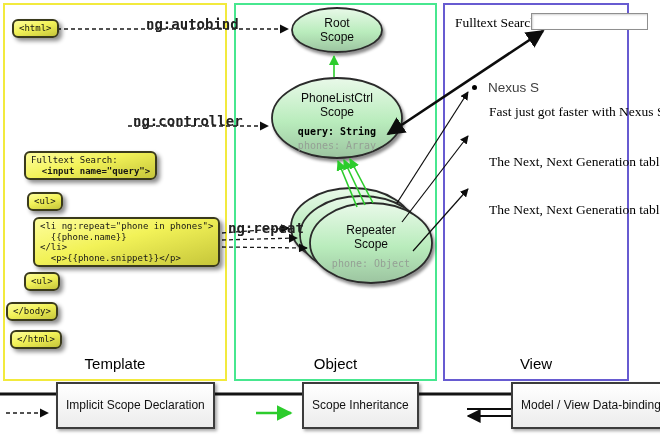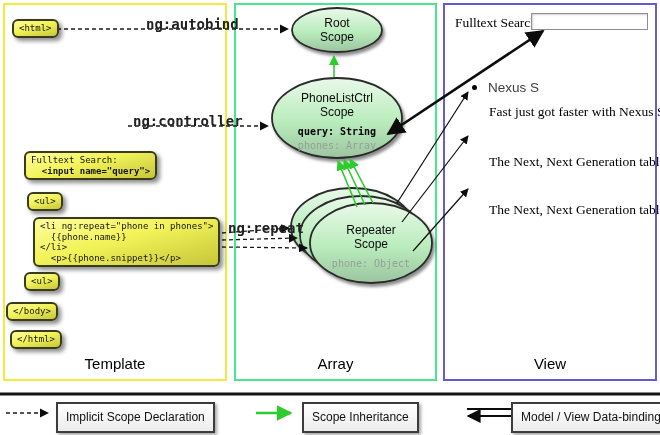--- a/index.html
+++ b/index.html
@@ -2,21 +2,21 @@
 <html style="--template_border: #f2ea3d; --model_border: #47e78f; --view_border: #675bd1; --green_arrow: #2ccc2c; --code_box_yellow: #f2f258; --scope_ellipse_green: #b9ecbc;"><head>
 <meta charset="utf-8">
 <style>
   html,body{margin:0;padding:0;background:#fff;}
   .stage{position:relative;width:660px;height:435px;background:#fff;overflow:hidden;
          font-family:"Liberation Sans",sans-serif;}
   
   .col{position:absolute;top:3px;height:378px;border:2px solid;background:#fff;box-sizing:border-box;}
   .col-template{left:3px;width:224px;border-color:var(--template_border);}
   .col-model{left:234px;width:203px;border-color:var(--model_border);}
-  .col-view{left:443px;width:214px;border-color:var(--view_border);}
+  .col-view{left:443px;width:186px;border-color:var(--view_border);}
   .col-label{position:absolute;bottom:7px;left:0;width:100%;text-align:center;
              font-size:15px;color:#000;}
   
   .cbox{position:absolute;z-index:6;padding:2px 5px;border:2px solid #3a3a1c;border-radius:6px;
         background:linear-gradient(165deg,#fdfd9c 0%,#f2f258 45%,#c6c63a 100%);
         box-shadow:3px 3px 4px rgba(0,0,0,.45);}
   .cl{font-family:"DejaVu Sans Mono",monospace;font-size:9px;line-height:10.5px;
       color:#151515;white-space:pre;}
   .cl.b{font-weight:bold;}
   
@@ -39,34 +39,34 @@
   .ell{fill:url(#gEll);stroke:#2b2b2b;stroke-width:1.8;}
   .et{font-family:"Liberation Sans",sans-serif;font-size:12px;fill:#0a0a0a;text-anchor:middle;}
   .em{font-family:"DejaVu Sans Mono",monospace;font-size:10px;text-anchor:middle;fill:#000;}
   .em.b{font-weight:bold;}
   .em.gray{fill:#95a095;}
   .dash{stroke:#1a1a1a;stroke-width:1.3;stroke-dasharray:4 3;fill:none;}
   .garr{stroke:var(--green_arrow);stroke-width:1.6;}
   .thick{stroke:#0c0c0c;stroke-width:2.6;}
   .thin{stroke:#0c0c0c;stroke-width:1.2;}
   
-  .lg-box{position:absolute;top:402px;z-index:6;height:15px;line-height:15px;padding:6px 8px;
+  .lg-box{position:absolute;top:382px;z-index:6;height:15px;line-height:15px;padding:14px 8px;
           border:2px solid #3c3c3c;background:linear-gradient(#ffffff,#ececec);
           box-shadow:2px 2px 3px rgba(0,0,0,.35);font-size:12px;color:#111;white-space:nowrap;}
 </style>
 </head>
 <body>
 
 <div class="stage">
 
   <div class="col col-template">
     <div class="col-label">Template</div>
   </div>
   <div class="col col-model">
-    <div class="col-label">Array</div>
+    <div class="col-label">Object</div>
   </div>
   <div class="col col-view">
     <div class="col-label">View</div>
   </div>
 
   <div class="cbox" style="left:12px;top:19px">
     <div class="cl">&lt;html&gt;</div>
   </div>
   <div class="cbox" style="left:24px;top:151px">
     <div class="cl">Fulltext Search:</div>

